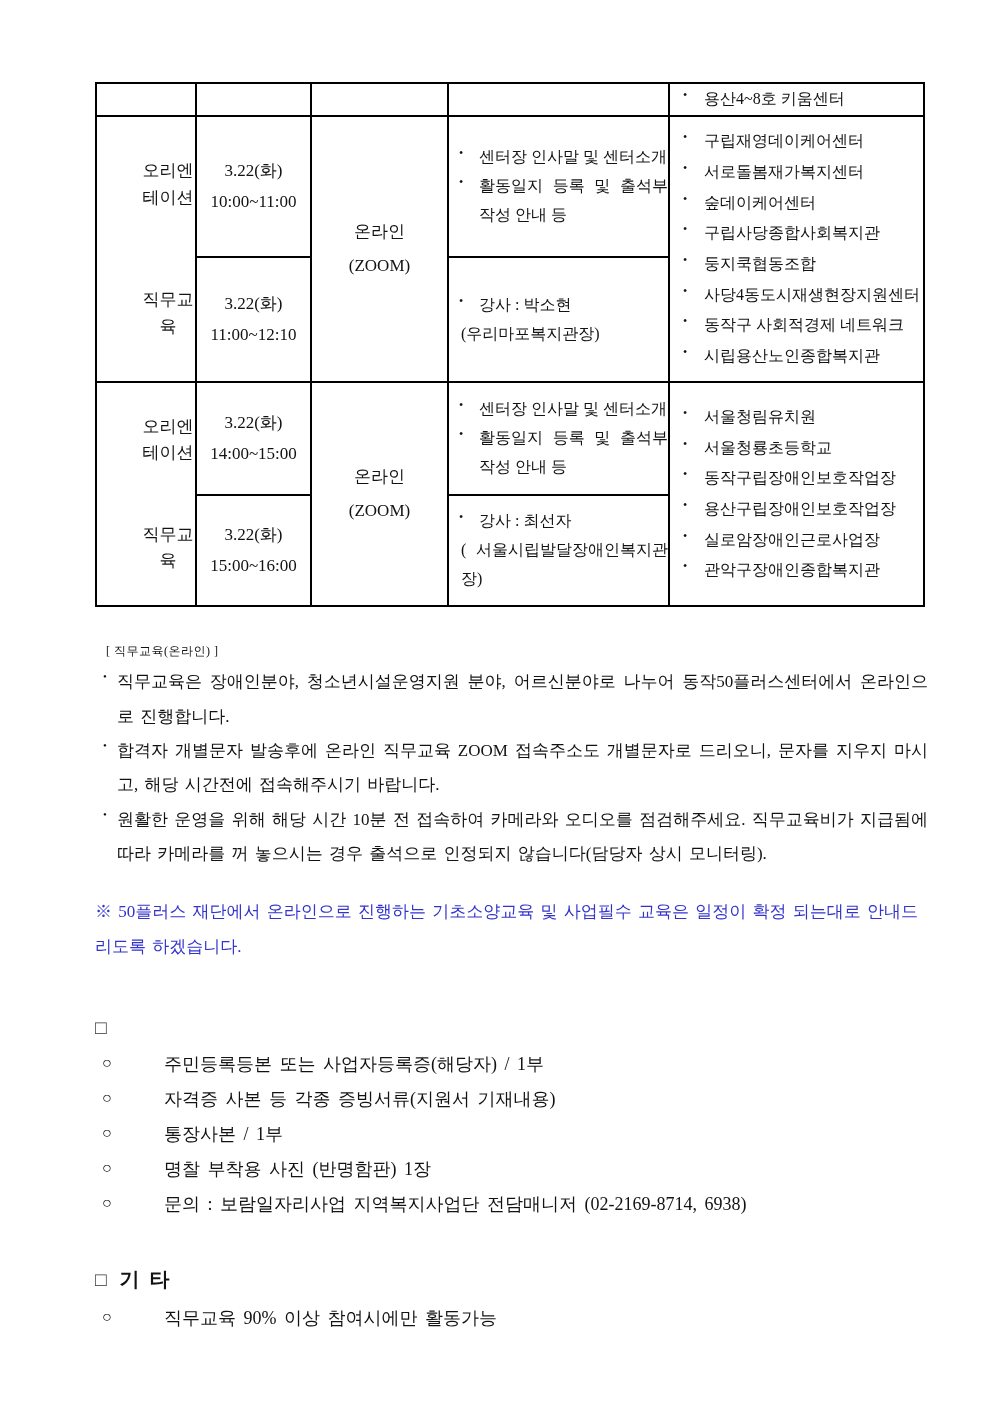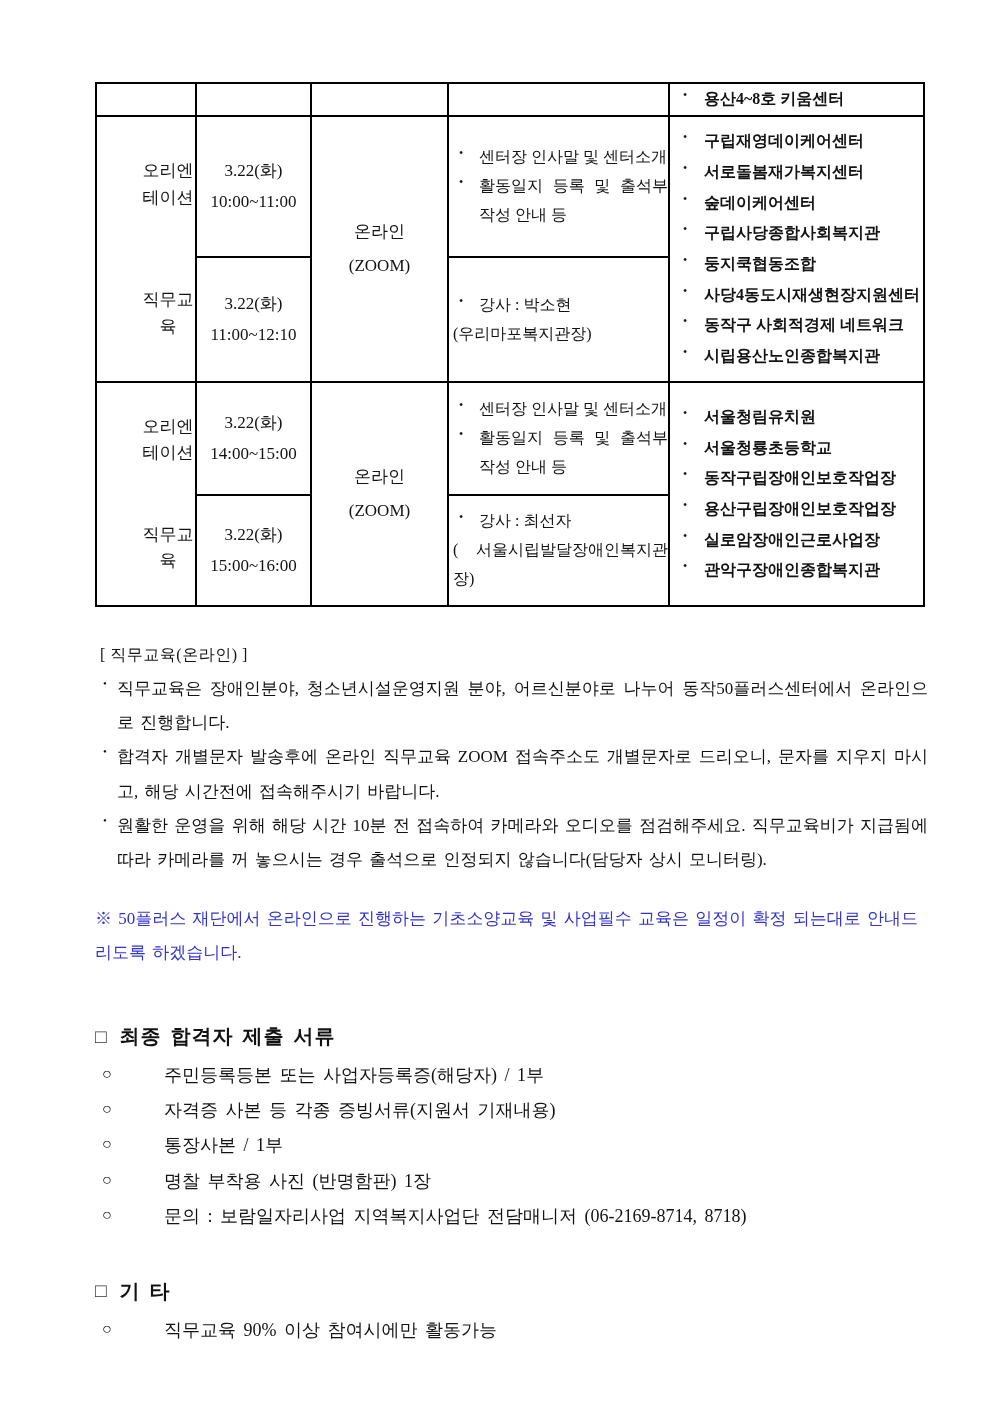--- a/index.html
+++ b/index.html
@@ -27,30 +27,30 @@
   .lbl { flex: 1; display: flex; align-items: center; justify-content: flex-end; padding-left: 44px; }
   .lbl span { display: inline-block; width: 74px; line-height: 1.55; }
 
   .cell-date { text-align: center; font-size: 17px; line-height: 1.8; margin-top: 39px; }
   .cell-method { text-align: center; font-size: 17px; line-height: 2.0; }
 
   .cell-desc { padding: 8px 6px 8px 6px; font-size: 16px; }
   .cell-desc .li-row { display: flex; line-height: 1.8; }
   .cell-desc .dot { flex: none; width: 30px; padding-left: 10px; font-size: 12px; }
   .cell-desc .txt { flex: 1; text-align: justify; }
-  .cell-desc .li-row.no-dot { padding-left: 4px; }
+  .cell-desc .li-row.no-dot { padding-left: 12px; }
 
   .cell-centers { padding: 3px 2px; font-size: 16px; }
   .cell-centers .li-row { display: flex; line-height: 1.92; }
   .cell-centers .dot { flex: none; width: 34px; padding-left: 13px; font-size: 12px; }
-  .cell-centers .txt { flex: 1; font-weight: bold; }
+  .cell-centers .txt { flex: 1; }
 
   
   .sec-jikmu { margin-top: 35px; }
-  .sec-title { font-size: 16px; line-height: 1.6; margin-left: 5px; letter-spacing: 0.5px; }
+  .sec-title { font-size: 12px; line-height: 1.6; margin-left: 11px; letter-spacing: 0.5px; }
   .body-list { font-size: 17px; margin-top: 4px; }
   .body-list .li-row { display: flex; line-height: 2.02; }
   .body-list .dot { flex: none; width: 22px; padding-left: 8px; font-size: 11px; }
   .body-list .txt { flex: 1; text-align: justify; word-spacing: 2px; }
 
   .notice {
     margin-top: 24px; font-size: 17px; line-height: 2.05;
     text-underline-offset: 4px; word-spacing: 2px;
   }
 
@@ -275,42 +275,41 @@
           <span class="txt">원활한 운영을 위해 해당 시간 10분 전 접속하여 카메라와 오디오를 점검해주세요. 직무교육비가 지급됨에 따라 카메라를 꺼 놓으시는 경우 출석으로 인정되지 않습니다(담당자 상시 모니터링).</span>
         </div>
       </div>
   </div>
 
   <p class="notice" style="color: rgb(51, 51, 204);">※ 50플러스 재단에서 온라인으로 진행하는 기초소양교육 및 사업필수 교육은 일정이 확정 되는대로 안내드리도록 하겠습니다.</p>
 
   <div class="sec-docs">
     <div class="h2">
       <span class="sq">□</span>
-      <span>최종 합격자 제출 서류</span>
     </div>
     <div class="circ-list">
         <div class="li-row">
           <span class="dot">○</span>
           <span class="txt">주민등록등본 또는 사업자등록증(해당자) / 1부</span>
         </div>
         <div class="li-row">
           <span class="dot">○</span>
           <span class="txt">자격증 사본 등 각종 증빙서류(지원서 기재내용)</span>
         </div>
         <div class="li-row">
           <span class="dot">○</span>
           <span class="txt">통장사본 / 1부</span>
         </div>
         <div class="li-row">
           <span class="dot">○</span>
           <span class="txt">명찰 부착용 사진 (반명함판) 1장</span>
         </div>
         <div class="li-row">
           <span class="dot">○</span>
-          <span class="txt">문의 : 보람일자리사업 지역복지사업단 전담매니저 (06-2169-8714, 8718)</span>
+          <span class="txt">문의 : 보람일자리사업 지역복지사업단 전담매니저 (02-2169-8714, 6938)</span>
         </div>
       </div>
   </div>
 
   <div class="sec-etc">
     <div class="h2">
       <span class="sq">□</span>
       <span>기 타</span>
     </div>
     <div class="circ-list">

